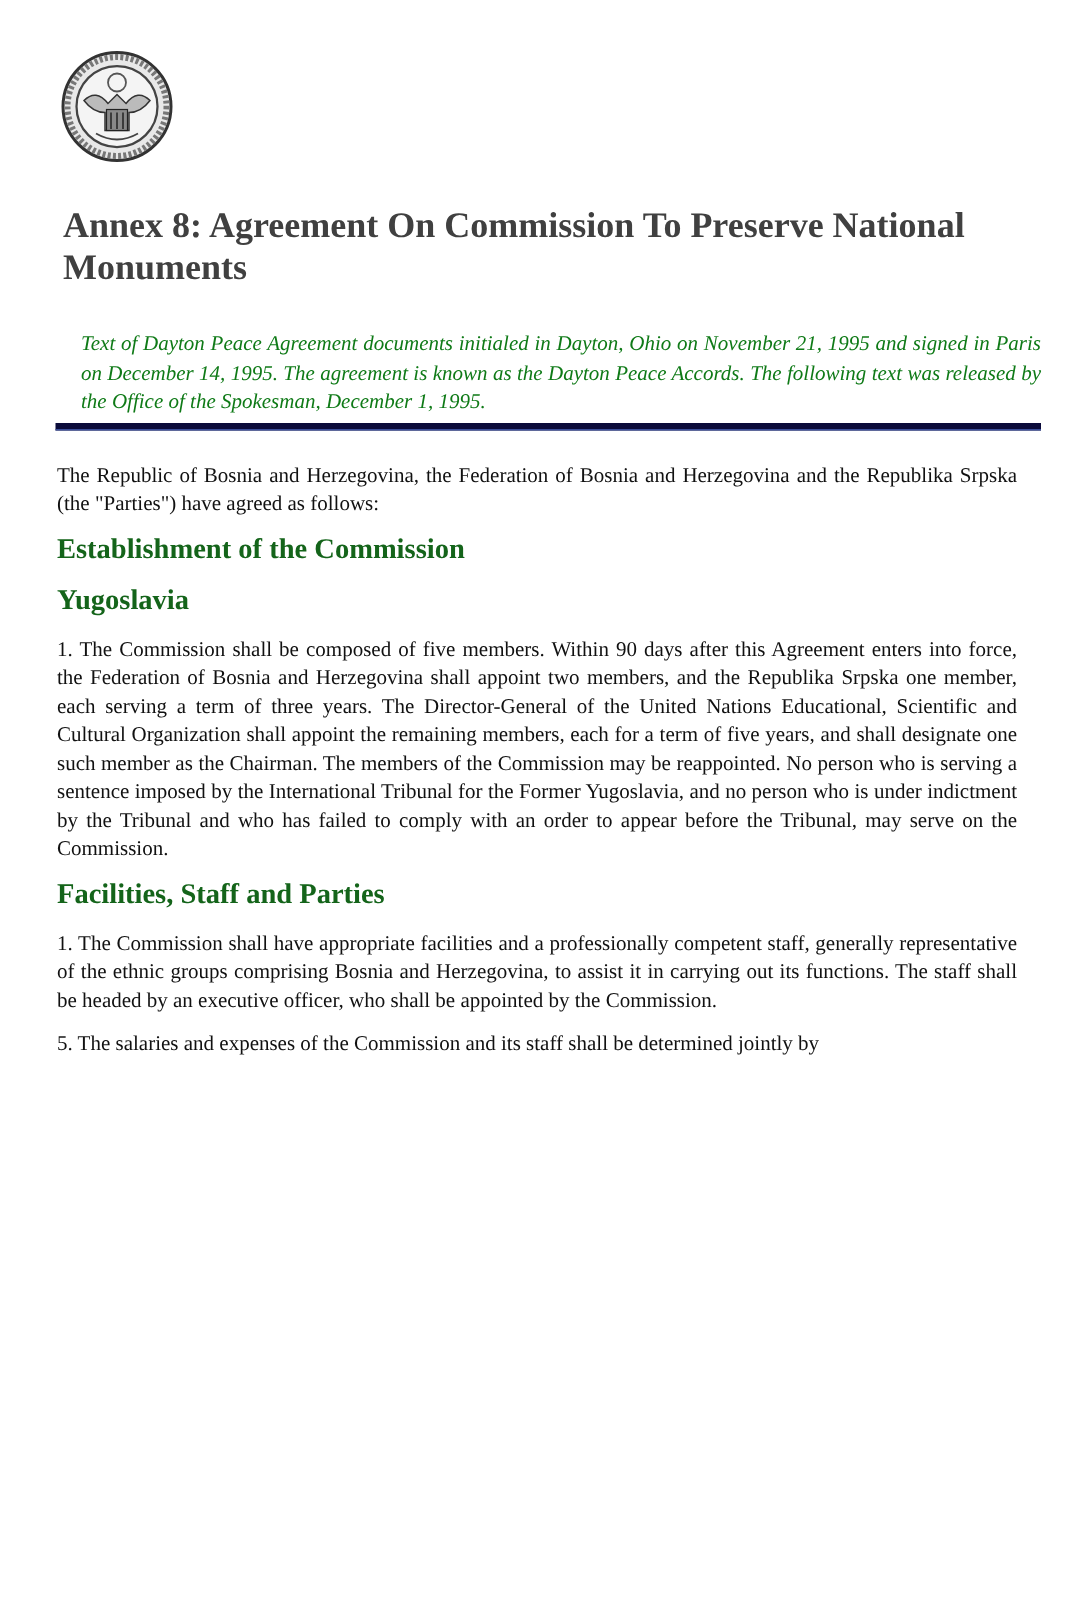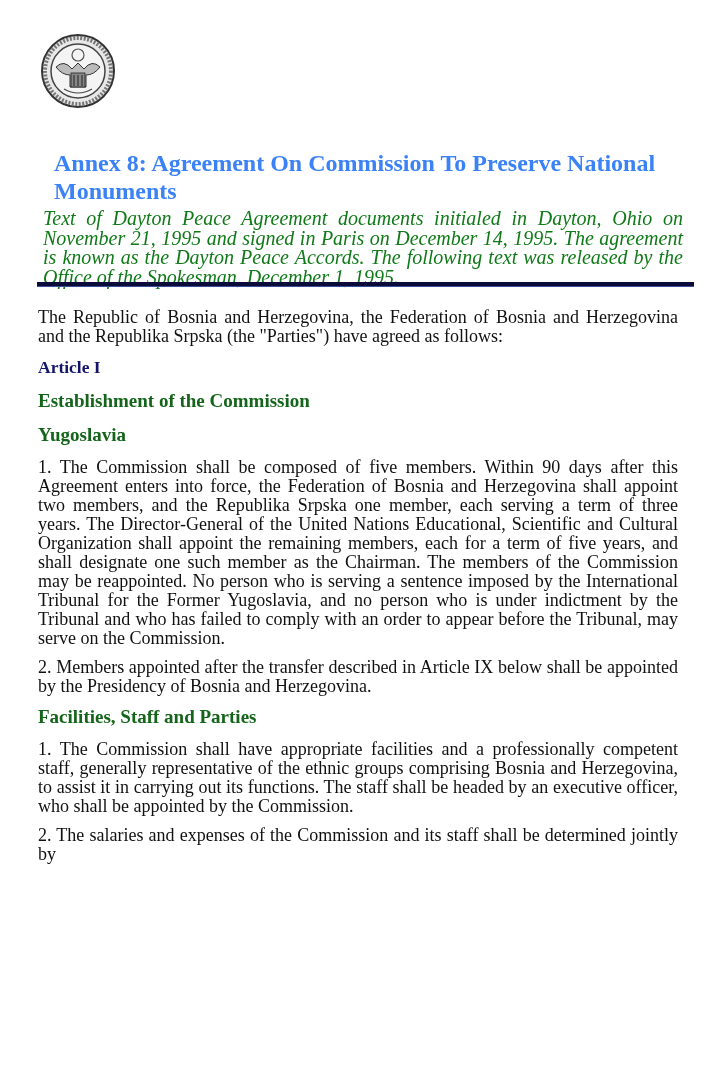--- a/index.html
+++ b/index.html
@@ -1,28 +1,28 @@
 <!DOCTYPE html>
 <html><head>
 <meta charset="utf-8">
 <style>
   html, body { margin: 0; padding: 0; background: #ffffff; }
   body { width: 722px; height: 1075px; position: relative; overflow: hidden;
          font-family: "Liberation Serif", serif; color: #111; }
   .seal { position: absolute; left: 40px; top: 33px; width: 76px; height: 76px; }
-  .title { position: absolute; left: 38px; top: 133px; width: 640px; margin: 16px;
+  .title { position: absolute; left: 38px; top: 133px; width: 640px; margin: 4px;
            font-family: "Liberation Serif", serif; font-weight: bold; font-size: 24px;
-           line-height: 28px; color: #3b82f6; }
-  .intro { position: absolute; left: 38px; top: 204px; width: 640px; margin: 5px;
-           font-family: "Liberation Serif", serif; font-style: italic; font-size: 20px;
+           line-height: 28px; color: #404040; }
+  .intro { position: absolute; left: 38px; top: 204px; width: 640px; margin: 16px;
+           font-family: "Liberation Serif", serif; font-style: italic; font-size: 14px;
            line-height: 19.5px; color: #0f7a17; text-align: justify; }
   .rule { position: absolute; left: 37px; top: 282px; width: 657px; height: 4px;
           background: #0b0b3a; border-bottom: 1px solid #3b4e9a; }
   .body { position: absolute; left: 38px; top: 308px; width: 640px; }
-  .para { margin: 0 0 10px 0; font-size: 18px; line-height: 19px; text-align: justify;
+  .para { margin: 0 0 10px 0; font-size: 14px; line-height: 19px; text-align: justify;
           color: #111; }
   .art { margin: 4px 0 12px 0; font-size: 17.5px; font-weight: bold; color: #14146a;
          line-height: 22px; }
   .sub { margin: 0 0 12px 0; font-size: 19px; font-weight: bold; color: #14641a;
          line-height: 22px; }
   .pagenum { position: absolute; left: 0; width: 722px; top: 1086px; text-align: center;
              font-size: 15px; color: #111; }
 </style>
 </head>
 <body>
@@ -45,30 +45,28 @@
 <h1 class="title">Annex 8: Agreement On Commission To Preserve National Monuments</h1>
 
 <p class="intro">Text of Dayton Peace Agreement documents initialed in Dayton, Ohio on November 21, 1995 and signed in Paris on December 14, 1995. The agreement is known as the Dayton Peace Accords. The following text was released by the Office of the Spokesman, December 1, 1995.</p>
 
 <div class="rule"></div>
 
 <div class="body">
   <p class="para">The Republic of Bosnia and Herzegovina, the Federation of Bosnia and Herzegovina and the Republika Srpska (the "Parties") have agreed as follows:</p>
 
   <div>
-    <div class="art">Article I</div>
     <div class="sub">Establishment of the Commission</div>
   </div>
 
   <div>
     <div class="sub">Yugoslavia</div>
     <p class="para">1. The Commission shall be composed of five members. Within 90 days after this Agreement enters into force, the Federation of Bosnia and Herzegovina shall appoint two members, and the Republika Srpska one member, each serving a term of three years. The Director-General of the United Nations Educational, Scientific and Cultural Organization shall appoint the remaining members, each for a term of five years, and shall designate one such member as the Chairman. The members of the Commission may be reappointed. No person who is serving a sentence imposed by the International Tribunal for the Former Yugoslavia, and no person who is under indictment by the Tribunal and who has failed to comply with an order to appear before the Tribunal, may serve on the Commission.</p>
-    <p class="para">2. Members appointed after the transfer described in Article IX below shall be appointed by the Presidency of Bosnia and Herzegovina.</p>
   </div>
 
   <div>
     <div class="sub">Facilities, Staff and Parties</div>
     <p class="para">1. The Commission shall have appropriate facilities and a professionally competent staff, generally representative of the ethnic groups comprising Bosnia and Herzegovina, to assist it in carrying out its functions. The staff shall be headed by an executive officer, who shall be appointed by the Commission.</p>
-    <p class="para">2. The salaries and expenses of the Commission and its staff shall be determined jointly by</p>
+    <p class="para">5. The salaries and expenses of the Commission and its staff shall be determined jointly by</p>
   </div>
 </div>
 
 <div class="pagenum">81</div>
 
 </body></html>

